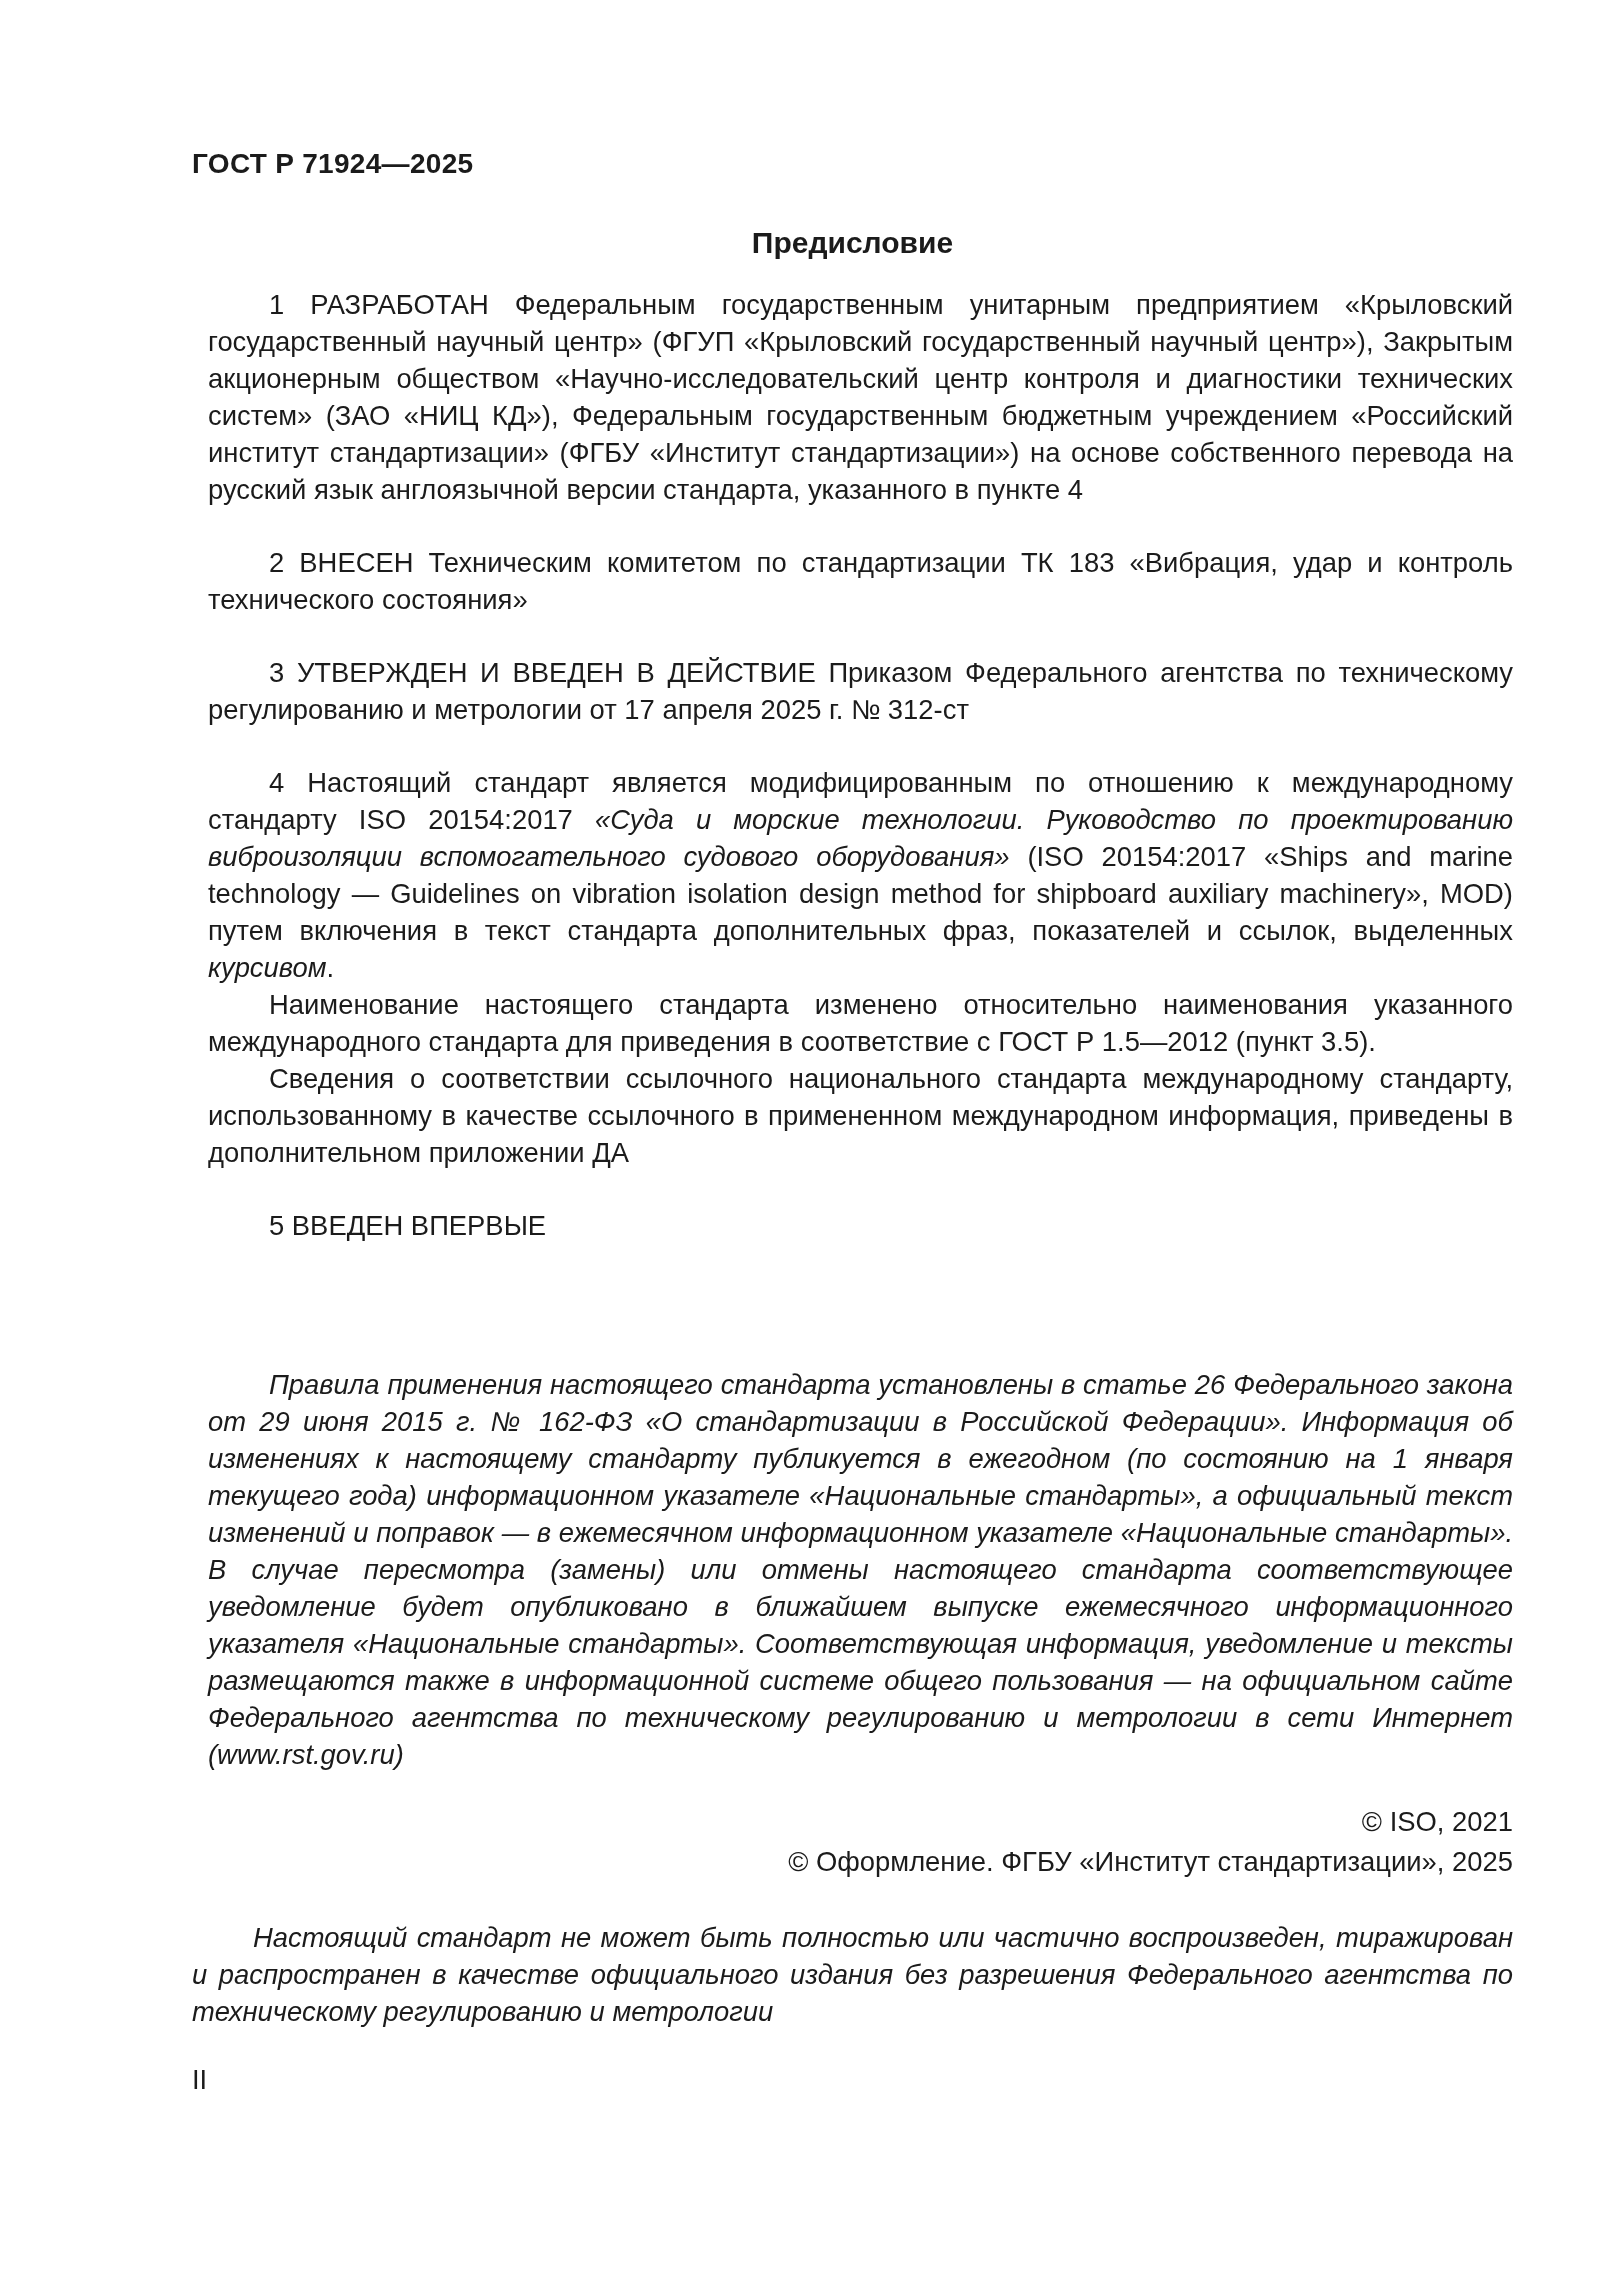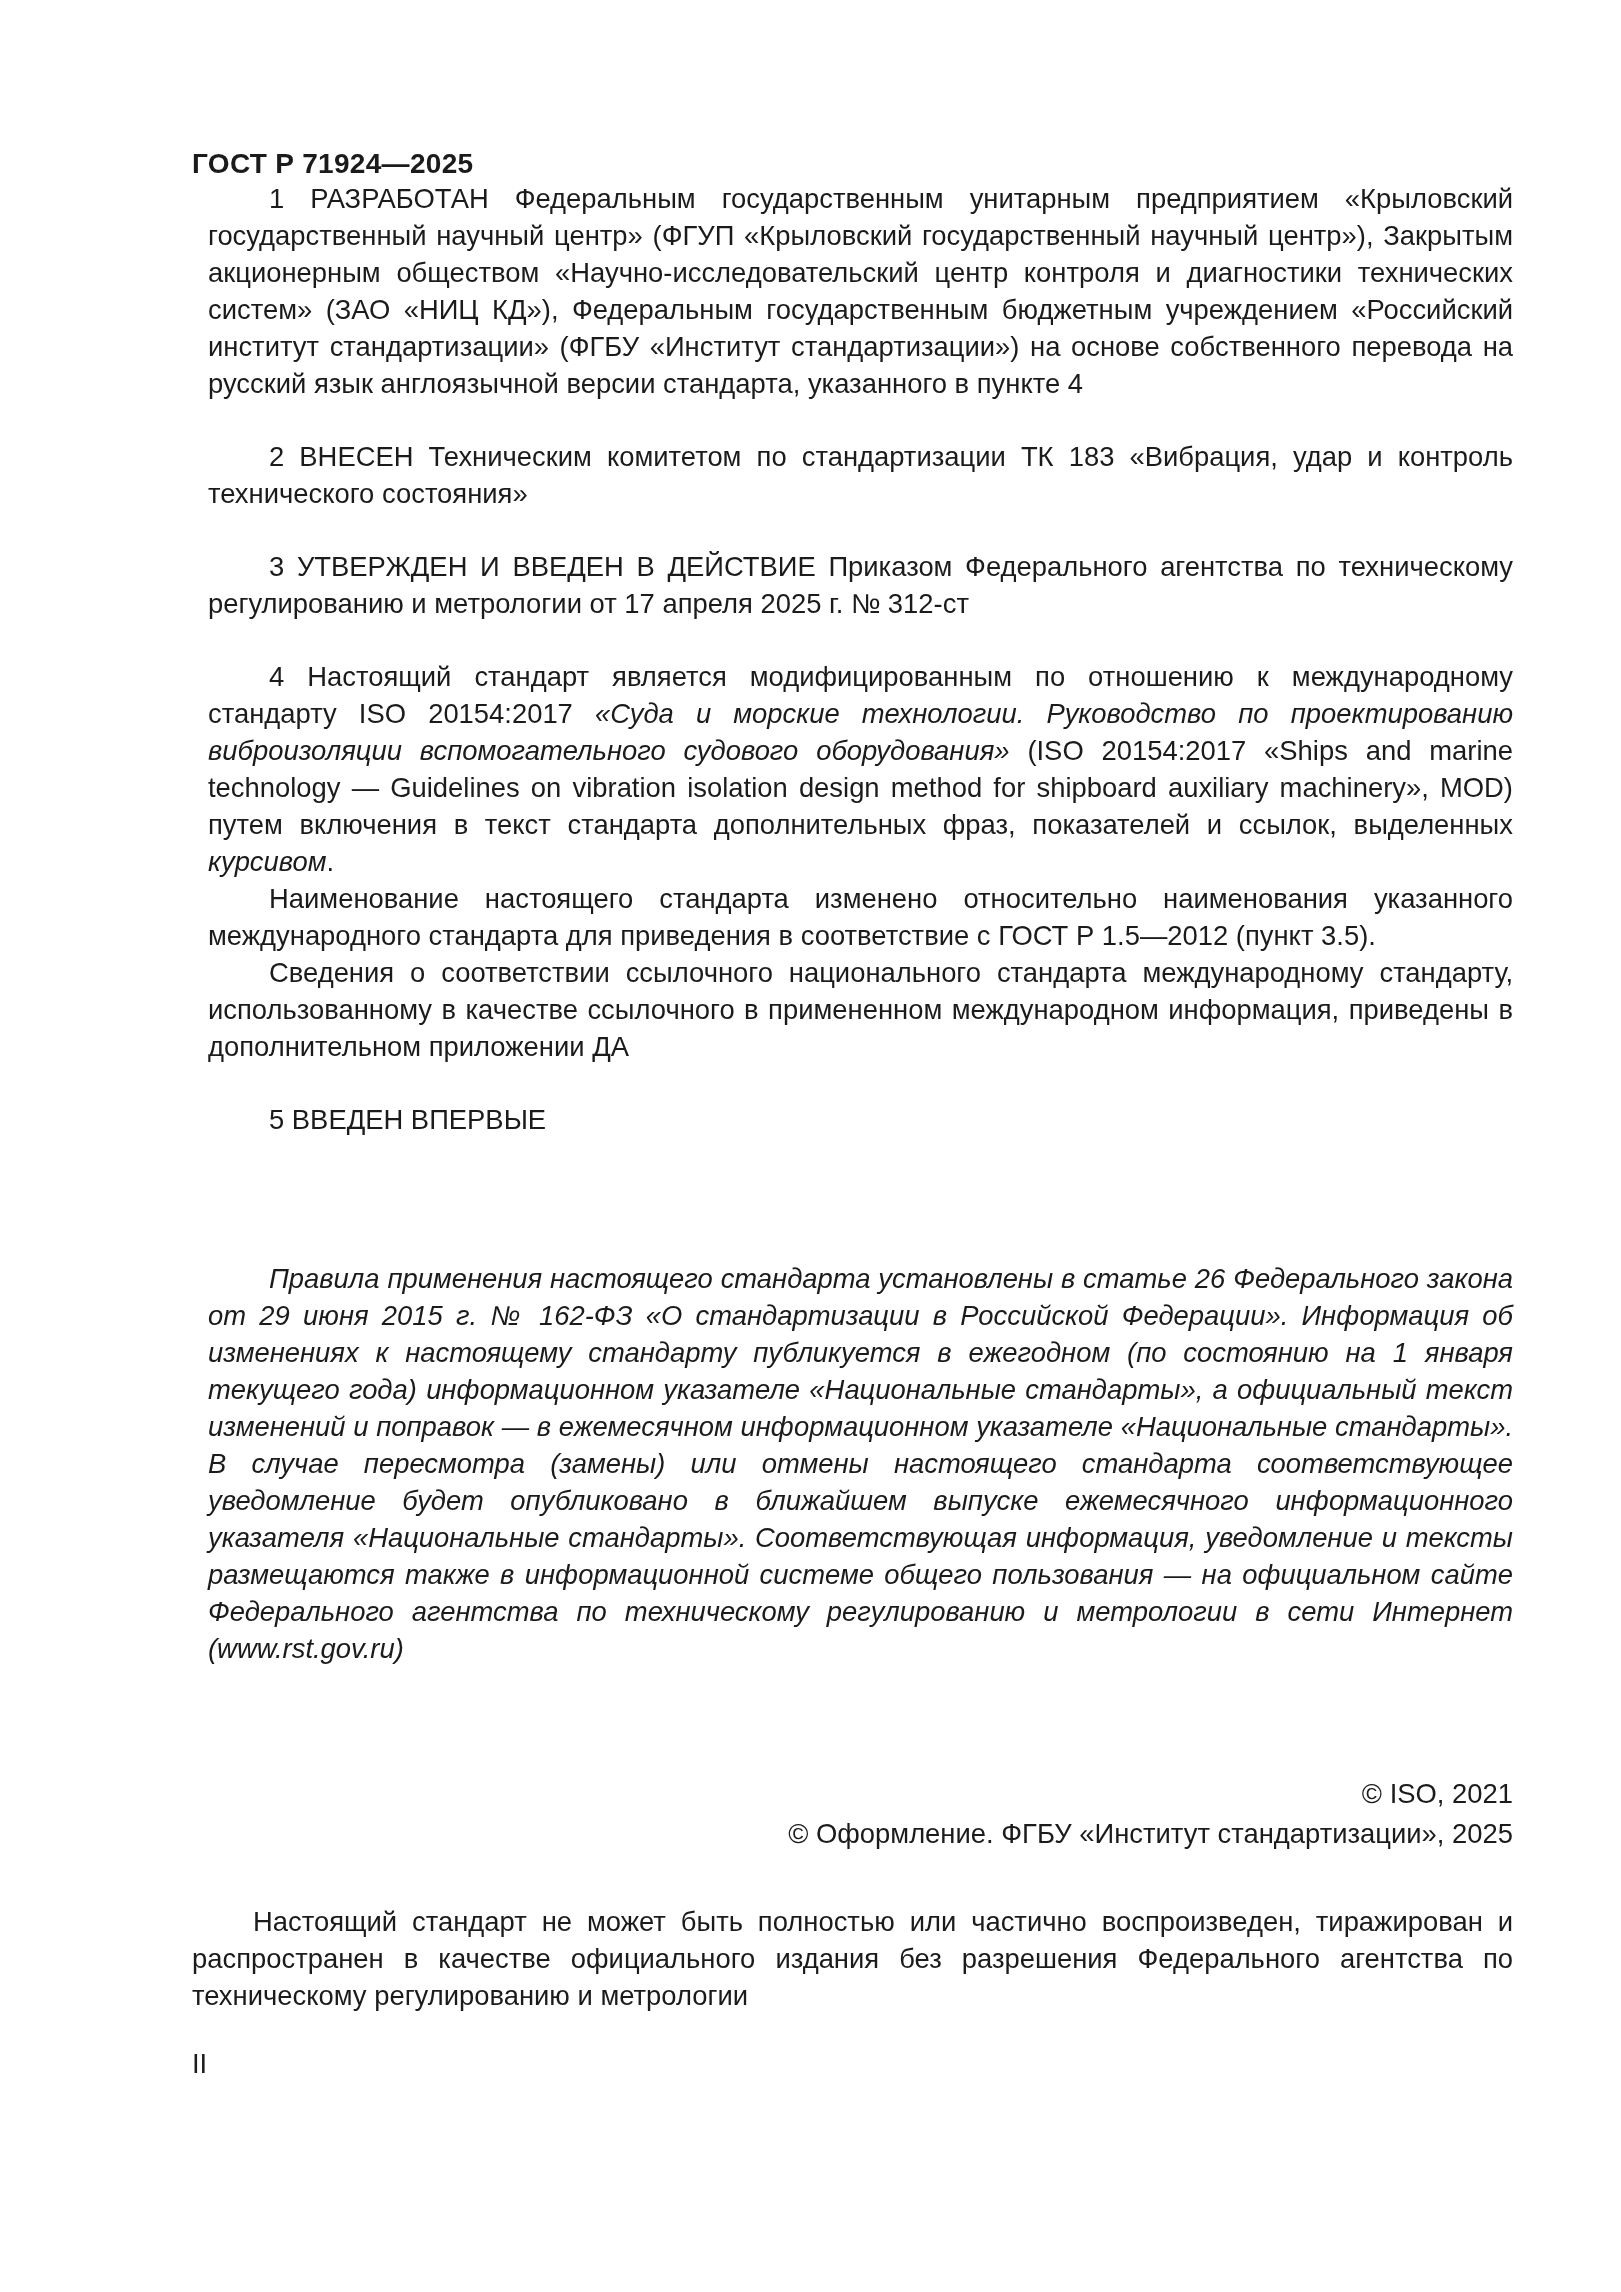--- a/index.html
+++ b/index.html
@@ -48,37 +48,39 @@
     margin-bottom: 0;
     font-style: italic;
   }
   .spacer { flex: 1 1 auto; min-height: 29px; }
   .copyright {
     text-align: right;
     font-size: 27.4px;
     line-height: 40px;
   }
   .restriction {
-    margin: 49px 0 0 0;
+    margin: 37px 0 0 0;
+    font-style: italic;
   }
   .page-num {
     margin-top: 33px;
     font-size: 27.4px;
     line-height: 33px;
   }
 </style>
 </head>
 <body>
 
 <div class="page">
 
   <div class="doc-header">
     <span>ГОСТ Р 71924—2025</span>
   </div>
 
+  <div class="doc-title">Предисловие</div>
 
   <p class="para">1 РАЗРАБОТАН Федеральным государственным унитарным предприятием «Крыловский государственный научный центр» (ФГУП «Крыловский государственный научный центр»), Закрытым акционерным обществом «Научно-исследовательский центр контроля и диагностики технических систем» (ЗАО «НИЦ КД»), Федеральным государственным бюджетным учреждением «Российский институт стандартизации» (ФГБУ «Институт стандартизации») на основе собственного перевода на русский язык англоязычной версии стандарта, указанного в пункте 4</p>
 
   <p class="para">2 ВНЕСЕН Техническим комитетом по стандартизации ТК 183 «Вибрация, удар и контроль технического состояния»</p>
 
   <p class="para">3 УТВЕРЖДЕН И ВВЕДЕН В ДЕЙСТВИЕ Приказом Федерального агентства по техническому регулированию и метрологии от 17 апреля 2025 г. № 312-ст</p>
 
   <p class="para tight"><span>4 Настоящий стандарт является модифицированным по отношению к международному стандарту ISO 20154:2017 </span><span class="italic">«Суда и морские технологии. Руководство по проектированию виброизоляции вспомогательного судового оборудования»</span><span> (ISO 20154:2017 «Ships and marine technology — Guidelines on vibration isolation design method for shipboard auxiliary machinery», MOD) путем включения в текст стандарта дополнительных фраз, показателей и ссылок, выделенных </span><span class="italic">курсивом</span><span>.</span></p>
 
   <p class="para tight">Наименование настоящего стандарта изменено относительно наименования указанного международного стандарта для приведения в соответствие с ГОСТ Р 1.5—2012 (пункт 3.5).</p>

